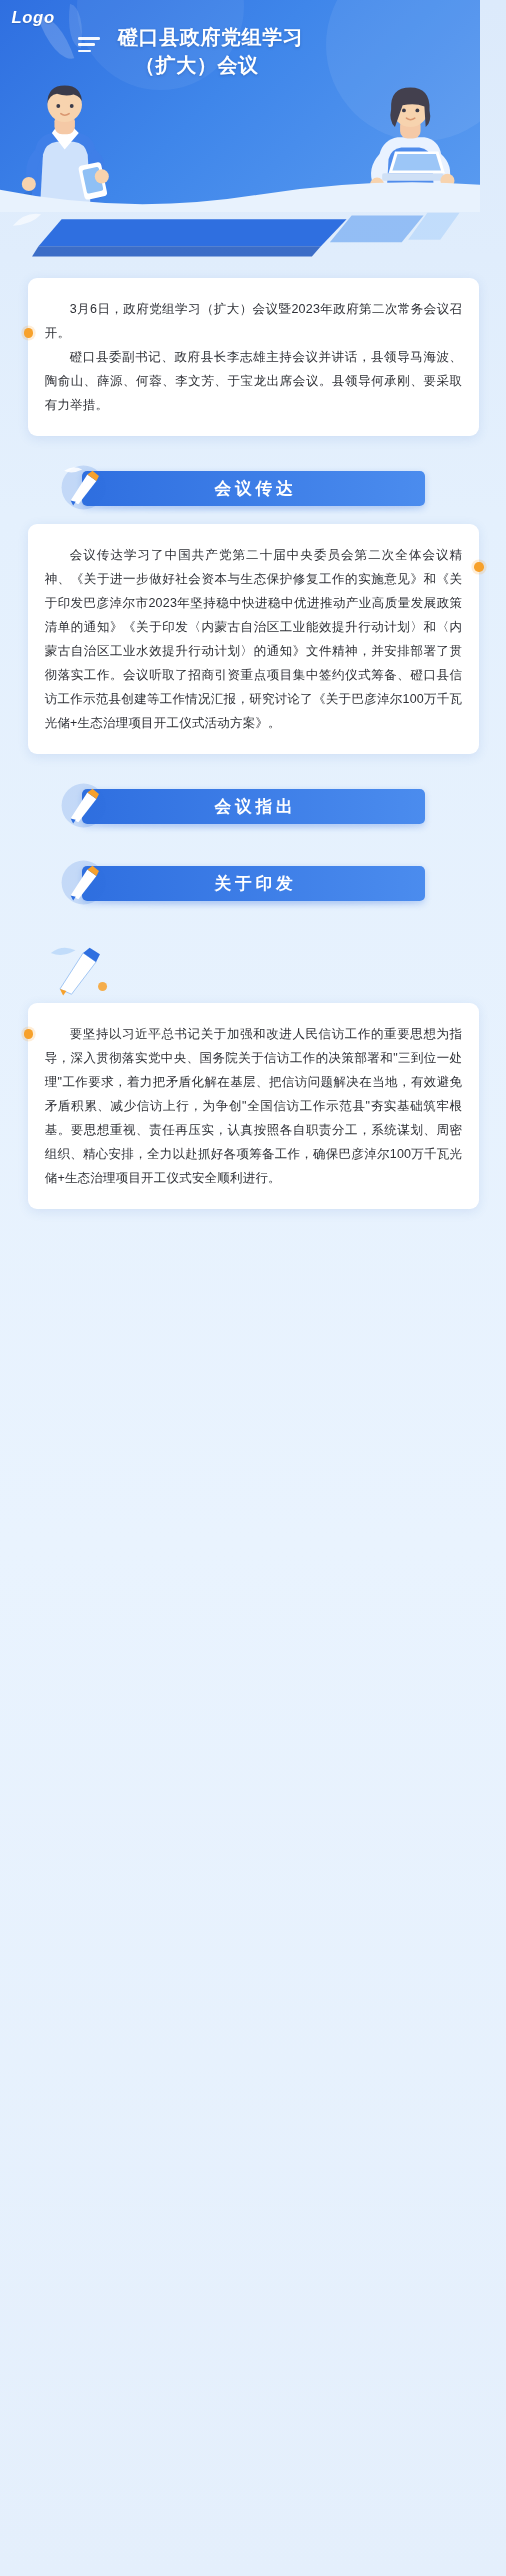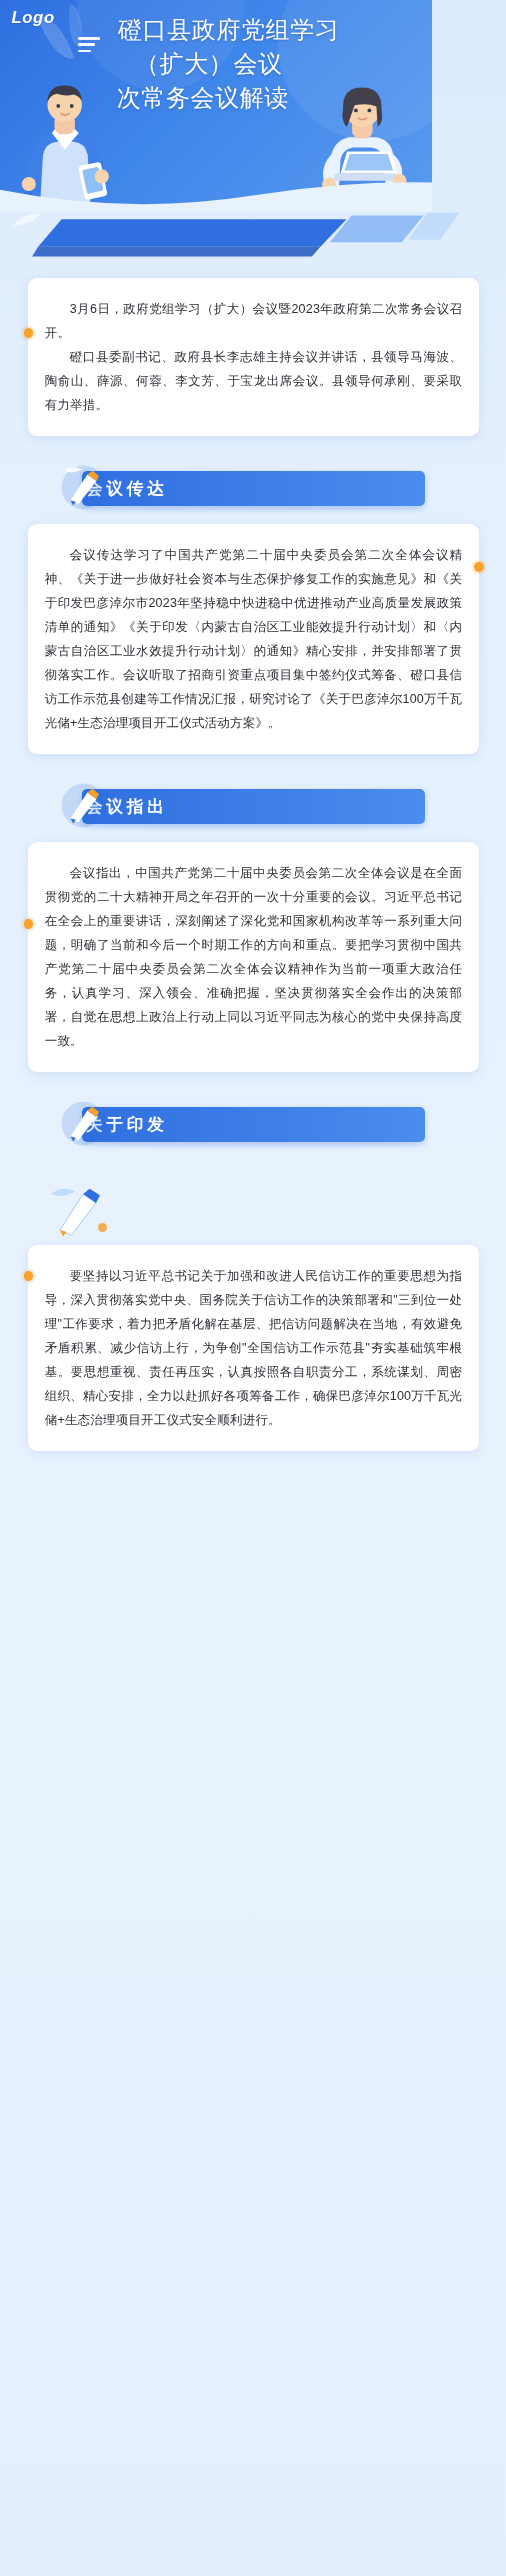--- a/index.html
+++ b/index.html
@@ -13,21 +13,21 @@
     position: relative;
     width: 507px;
     min-height: 2576px;
     background: linear-gradient(180deg, #dceafb 0%, #e4f0fd 20%, #e9f3fe 60%, #e4effc 100%);
     overflow: hidden;
   }
 
   
   .header {
     position: relative;
-    width: 432px;
+    width: 480px;
     height: 212px;
     background: linear-gradient(135deg, #2f6fe0 0%, #3f86ea 45%, #5a9bf0 100%);
     overflow: hidden;
   }
   .hdr-deco1 {
     position: absolute; right: -38px; top: -51px;
     width: 192px; height: 192px; border-radius: 50%;
     background: rgba(255,255,255,0.07);
   }
   .hdr-deco2 {
@@ -57,25 +57,25 @@
   }
   .menu-icon span {
     display: block; height: 2.6px; border-radius: 1.3px;
     background: #ffffff; margin-bottom: 3.8px; opacity: 0.95;
   }
   .menu-icon span:nth-child(2) { width: 16.7px; }
   .menu-icon span:nth-child(3) { width: 13px; }
 
   .hdr-title {
     position: absolute;
-    left: 109px; top: 13px;
+    left: 109px; top: 23px;
     width: 334px;
     color: #ffffff;
-    font-size: 24px;
-    font-weight: normal;
+    font-size: 20px;
+    font-weight: bold;
     line-height: 1.42;
     letter-spacing: 0.6px;
     text-shadow: 0 1.3px 2.6px rgba(20,60,130,0.35);
   }
   .hdr-title .ln { display: block; }
   .hdr-title .ln.i1 { text-indent: 9px; }
   .hdr-title .ln.i2 { text-indent: 26px; }
   .hdr-title .ln.i3 { text-indent: 23px; }
   .hdr-title .ln.i4 { text-indent: 7.7px; }
 
@@ -129,20 +129,21 @@
   .sec-bar {
     position: absolute;
     left: 82px; top: 5.1px;
     width: 343px; height: 35px;
     background: linear-gradient(90deg, #2f6fe0 0%, #4b8cee 100%);
     border-radius: 5.1px;
     box-shadow: 0 2.6px 6.4px rgba(47,111,224,0.25);
   }
   .sec-bar span {
     display: block;
+    text-align: center;
     line-height: 35px;
     color: #ffffff;
     font-size: 16.7px;
     font-weight: bold;
     letter-spacing: 3.8px;
     text-indent: 3.8px;
   }
   .sec-pen {
     position: absolute;
     left: 59px; top: -2.6px;
@@ -174,21 +175,20 @@
 
     <div class="menu-icon">
       <span></span>
         <span></span>
         <span></span>
     </div>
 
     <div class="hdr-title">
       <span class="ln i1">磴口县政府党组学习</span>
       <span class="ln i2">（扩大）会议</span>
-      <span class="ln i4">次常务会议解读</span>
     </div>
 
     <svg class="person p-male" viewBox="0 0 165 200">
       <ellipse cx="82" cy="188" rx="64" ry="11" fill="rgba(30,70,150,0.18)"></ellipse>
       <path d="M30 200 L36 118 Q40 96 62 92 L104 92 Q126 96 130 118 L136 200 Z" fill="#3f7fe8"></path>
       <path d="M44 200 L48 126 Q52 108 70 106 L96 106 Q114 108 118 126 L122 200 Z" fill="#cfe2fb"></path>
       <path d="M62 92 L82 118 L104 92 L96 84 L68 84 Z" fill="#ffffff"></path>
       <rect x="66" y="62" width="32" height="32" rx="12" fill="#f5c9a6"></rect>
       <circle cx="82" cy="48" r="27" fill="#f7d3ae"></circle>
       <path d="M55 46 Q55 18 82 18 Q109 18 109 46 Q109 36 96 32 Q84 36 70 31 Q58 33 55 46 Z" fill="#3b3b4a"></path>
@@ -252,40 +252,36 @@
       <circle cx="38" cy="38" r="34" fill="#2f6fe0" opacity="0.18"></circle>
       <path d="M18 58 L44 18 L58 28 L30 64 Z" fill="#ffffff"></path>
       <path d="M44 18 L58 28 L62 20 L52 12 Z" fill="#f7a12b"></path>
       <path d="M18 58 L26 60 L22 66 Z" fill="#2f6fe0"></path>
       <path d="M8 12 q14 -10 28 -2 q-16 8 -28 2 Z" fill="#ffffff" opacity="0.85"></path>
     </svg>
   </div>
 
   <div class="card">
     <div class="dot-orange" style="right:-4.5px; top:38px;"></div>
-    <p>会议传达学习了中国共产党第二十届中央委员会第二次全体会议精神、《关于进一步做好社会资本与生态保护修复工作的实施意见》和《关于印发巴彦淖尔市2023年坚持稳中快进稳中优进推动产业高质量发展政策清单的通知》《关于印发〈内蒙古自治区工业能效提升行动计划〉和〈内蒙古自治区工业水效提升行动计划〉的通知》精心安排，并安排部署了贯彻落实工作。会议听取了招商引资重点项目集中签约仪式筹备、磴口县信访工作示范县创建等工作情况汇报，研究讨论了《关于巴彦淖尔100万千瓦光储+生态治理项目开工仪式活动方案》。</p>
+    <p>会议传达学习了中国共产党第二十届中央委员会第二次全体会议精神、《关于进一步做好社会资本与生态保护修复工作的实施意见》和《关于印发巴彦淖尔市2023年坚持稳中快进稳中优进推动产业高质量发展政策清单的通知》《关于印发〈内蒙古自治区工业能效提升行动计划〉和〈内蒙古自治区工业水效提升行动计划〉的通知》文件精神，并安排部署了贯彻落实工作。会议听取了招商引资重点项目集中签约仪式筹备、磴口县信访工作示范县创建等工作情况汇报，研究讨论了《关于巴彦淖尔100万千瓦光储+生态治理项目开工仪式活动方案》。</p>
   </div>
 
   <div class="sec">
     <div class="sec-shadow"></div>
     <div class="sec-bar">
       <span>会议指出</span>
     </div>
     <svg class="sec-pen" viewBox="0 0 76 76">
       <circle cx="38" cy="38" r="34" fill="#2f6fe0" opacity="0.18"></circle>
       <path d="M18 58 L44 18 L58 28 L30 64 Z" fill="#ffffff"></path>
       <path d="M44 18 L58 28 L62 20 L52 12 Z" fill="#f7a12b"></path>
       <path d="M18 58 L26 60 L22 66 Z" fill="#2f6fe0"></path>
     </svg>
   </div>
 
-  <div class="card">
-    <div class="dot-orange" style="left:-4.5px; top:77px;"></div>
-    <p>会议指出，中国共产党第二十届中央委员会第二次全体会议是在全面贯彻党的二十大精神开局之年召开的一次十分重要的会议。习近平总书记在全会上的重要讲话，深刻阐述了深化党和国家机构改革等一系列重大问题，明确了当前和今后一个时期工作的方向和重点。要把学习贯彻中国共产党第二十届中央委员会第二次全体会议精神作为当前一项重大政治任务，认真学习、深入领会、准确把握，坚决贯彻落实全会作出的决策部署，自觉在思想上政治上行动上同以习近平同志为核心的党中央保持高度一致。</p>
-  </div>
 
   <div class="sec">
     <div class="sec-shadow"></div>
     <div class="sec-bar">
       <span>关于印发</span>
     </div>
     <svg class="sec-pen" viewBox="0 0 76 76">
       <circle cx="38" cy="38" r="34" fill="#2f6fe0" opacity="0.18"></circle>
       <path d="M18 58 L44 18 L58 28 L30 64 Z" fill="#ffffff"></path>
       <path d="M44 18 L58 28 L62 20 L52 12 Z" fill="#f7a12b"></path>

